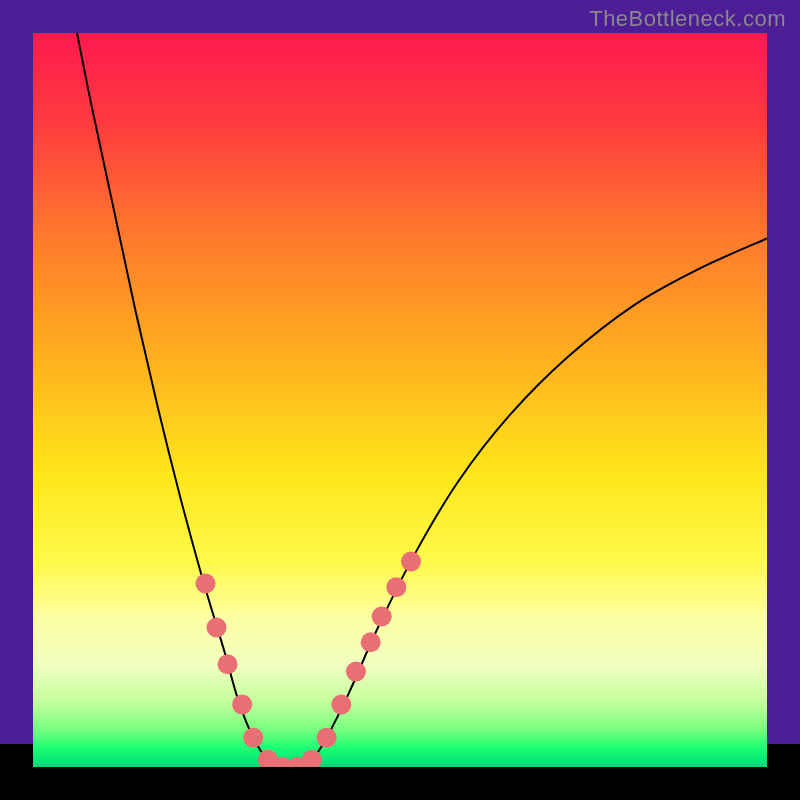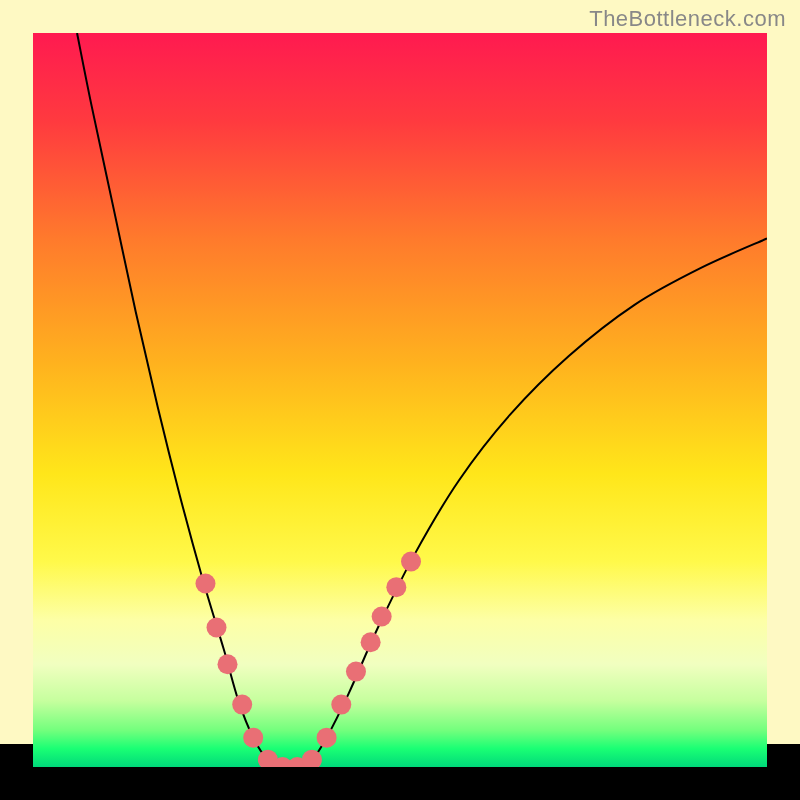--- a/index.html
+++ b/index.html
@@ -8,21 +8,21 @@
     width: 800px;
     height: 800px;
     background: #000;
     overflow: hidden;
     font-family: Arial, Helvetica, sans-serif;
   }
   .stage {
     position: relative;
     width: 800px;
     height: 744px;
-    background: #fef9c3;
+    background: #4c1d95;
   }
   .watermark {
     position: absolute;
     top: 6px;
     right: 14px;
     color: #888;
     font-size: 22px;
     font-weight: 500;
     letter-spacing: 0.5px;
     z-index: 10;

